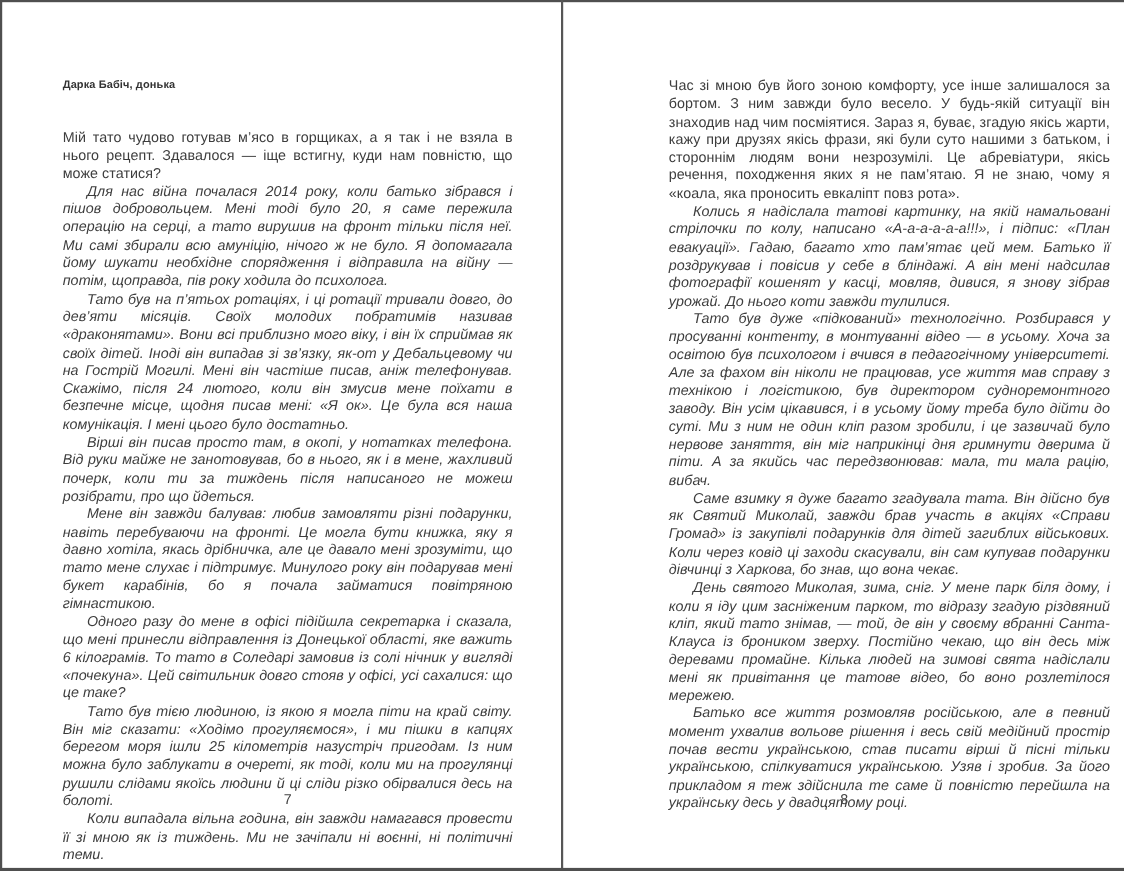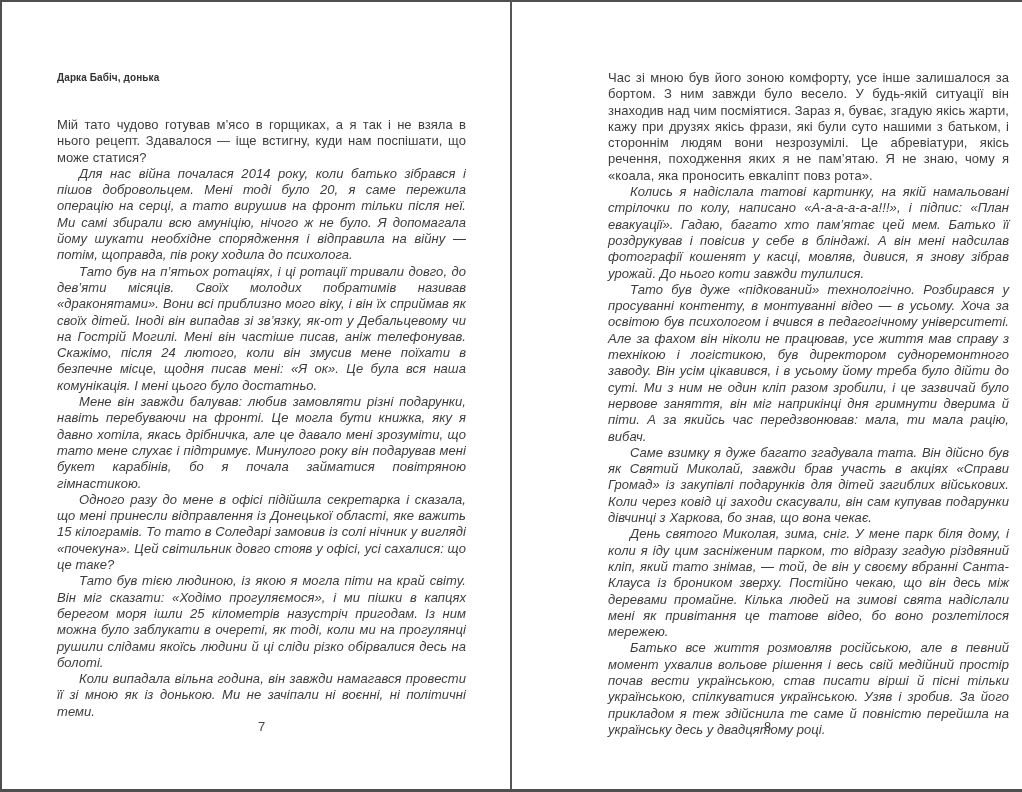--- a/index.html
+++ b/index.html
@@ -77,27 +77,28 @@
 <div>
 
   <div class="frame-top"></div>
   <div class="frame-left"></div>
   <div class="spine"></div>
   <div class="frame-bottom"></div>
 
   <div class="page-block page-left">
     <div class="chapter-heading">Дарка Бабіч, донька</div>
     <div class="body-text">
-        <p class="first">Мій тато чудово готував м’ясо в горщиках, а я так і не взяла в нього рецепт. Здавалося — іще встигну, куди нам поспішати, що може статися?</p>
+        <p class="first">Мій тато чудово готував м’ясо в горщиках, а я так і не взяла в нього рецепт. Здавалося — іще встигну, куди нам повністю, що може статися?</p>
         <p>Для нас війна почалася 2014 року, коли батько зібрався і пішов добровольцем. Мені тоді було 20, я саме пережила операцію на серці, а тато вирушив на фронт тільки після неї. Ми самі збирали всю амуніцію, нічого ж не було. Я допомагала йому шукати необхідне спорядження і відправила на війну — потім, щоправда, пів року ходила до психолога.</p>
         <p>Тато був на п’ятьох ротаціях, і ці ротації тривали довго, до дев’яти місяців. Своїх молодих побратимів називав «драконятами». Вони всі приблизно мого віку, і він їх сприймав як своїх дітей. Іноді він випадав зі зв’язку, як-от у Дебальцевому чи на Гострій Могилі. Мені він частіше писав, аніж телефонував. Скажімо, після 24 лютого, коли він змусив мене поїхати в безпечне місце, щодня писав мені: «Я ок». Це була вся наша комунікація. І мені цього було достатньо.</p>
+        <p>Вірші він писав просто там, в окопі, у нотатках телефона. Від руки майже не занотовував, бо в нього, як і в мене, жахливий почерк, коли ти за тиждень після написаного не можеш розібрати, про що йдеться.</p>
         <p>Мене він завжди балував: любив замовляти різні подарунки, навіть перебуваючи на фронті. Це могла бути книжка, яку я давно хотіла, якась дрібничка, але це давало мені зрозуміти, що тато мене слухає і підтримує. Минулого року він подарував мені букет карабінів, бо я почала займатися повітряною гімнастикою.</p>
-        <p>Одного разу до мене в офісі підійшла секретарка і сказала, що мені принесли відправлення із Донецької області, яке важить 15 кілограмів. То тато в Соледарі замовив із солі нічник у вигляді «почекуна». Цей світильник довго стояв у офісі, усі сахалися: що це таке?</p>
+        <p>Одного разу до мене в офісі підійшла секретарка і сказала, що мені принесли відправлення із Донецької області, яке важить 6 кілограмів. То тато в Соледарі замовив із солі нічник у вигляді «почекуна». Цей світильник довго стояв у офісі, усі сахалися: що це таке?</p>
         <p>Тато був тією людиною, із якою я могла піти на край світу. Він міг сказати: «Ходімо прогуляємося», і ми пішки в капцях берегом моря ішли 25 кілометрів назустріч пригодам. Із ним можна було заблукати в очереті, як тоді, коли ми на прогулянці рушили слідами якоїсь людини й ці сліди різко обірвалися десь на болоті.</p>
-        <p>Коли випадала вільна година, він завжди намагався провести її зі мною як із донькою. Ми не зачіпали ні воєнні, ні політичні теми.</p>
+        <p>Коли випадала вільна година, він завжди намагався провести її зі мною як із тиждень. Ми не зачіпали ні воєнні, ні політичні теми.</p>
       </div>
   </div>
 
   <div class="page-block page-right">
     <div class="body-text">
         <p class="first">Час зі мною був його зоною комфорту, усе інше залишалося за бортом. З ним завжди було весело. У будь-якій ситуації він знаходив над чим посміятися. Зараз я, буває, згадую якісь жарти, кажу при друзях якісь фрази, які були суто нашими з батьком, і стороннім людям вони незрозумілі. Це абревіатури, якісь речення, походження яких я не пам’ятаю. Я не знаю, чому я «коала, яка проносить евкаліпт повз рота».</p>
         <p>Колись я надіслала татові картинку, на якій намальовані стрілочки по колу, написано «А-а-а-а-а-а!!!», і підпис: «План евакуації». Гадаю, багато хто пам’ятає цей мем. Батько її роздрукував і повісив у себе в бліндажі. А він мені надсилав фотографії кошенят у касці, мовляв, дивися, я знову зібрав урожай. До нього коти завжди тулилися.</p>
         <p>Тато був дуже «підкований» технологічно. Розбирався у просуванні контенту, в монтуванні відео — в усьому. Хоча за освітою був психологом і вчився в педагогічному університеті. Але за фахом він ніколи не працював, усе життя мав справу з технікою і логістикою, був директором судноремонтного заводу. Він усім цікавився, і в усьому йому треба було дійти до суті. Ми з ним не один кліп разом зробили, і це зазвичай було нервове заняття, він міг наприкінці дня гримнути дверима й піти. А за якийсь час передзвонював: мала, ти мала рацію, вибач.</p>
         <p>Саме взимку я дуже багато згадувала тата. Він дійсно був як Святий Миколай, завжди брав участь в акціях «Справи Громад» із закупівлі подарунків для дітей загиблих військових. Коли через ковід ці заходи скасували, він сам купував подарунки дівчинці з Харкова, бо знав, що вона чекає.</p>
         <p>День святого Миколая, зима, сніг. У мене парк біля дому, і коли я іду цим засніженим парком, то відразу згадую різдвяний кліп, який тато знімав, — той, де він у своєму вбранні Санта-Клауса із броником зверху. Постійно чекаю, що він десь між деревами промайне. Кілька людей на зимові свята надіслали мені як привітання це татове відео, бо воно розлетілося мережею.</p>

